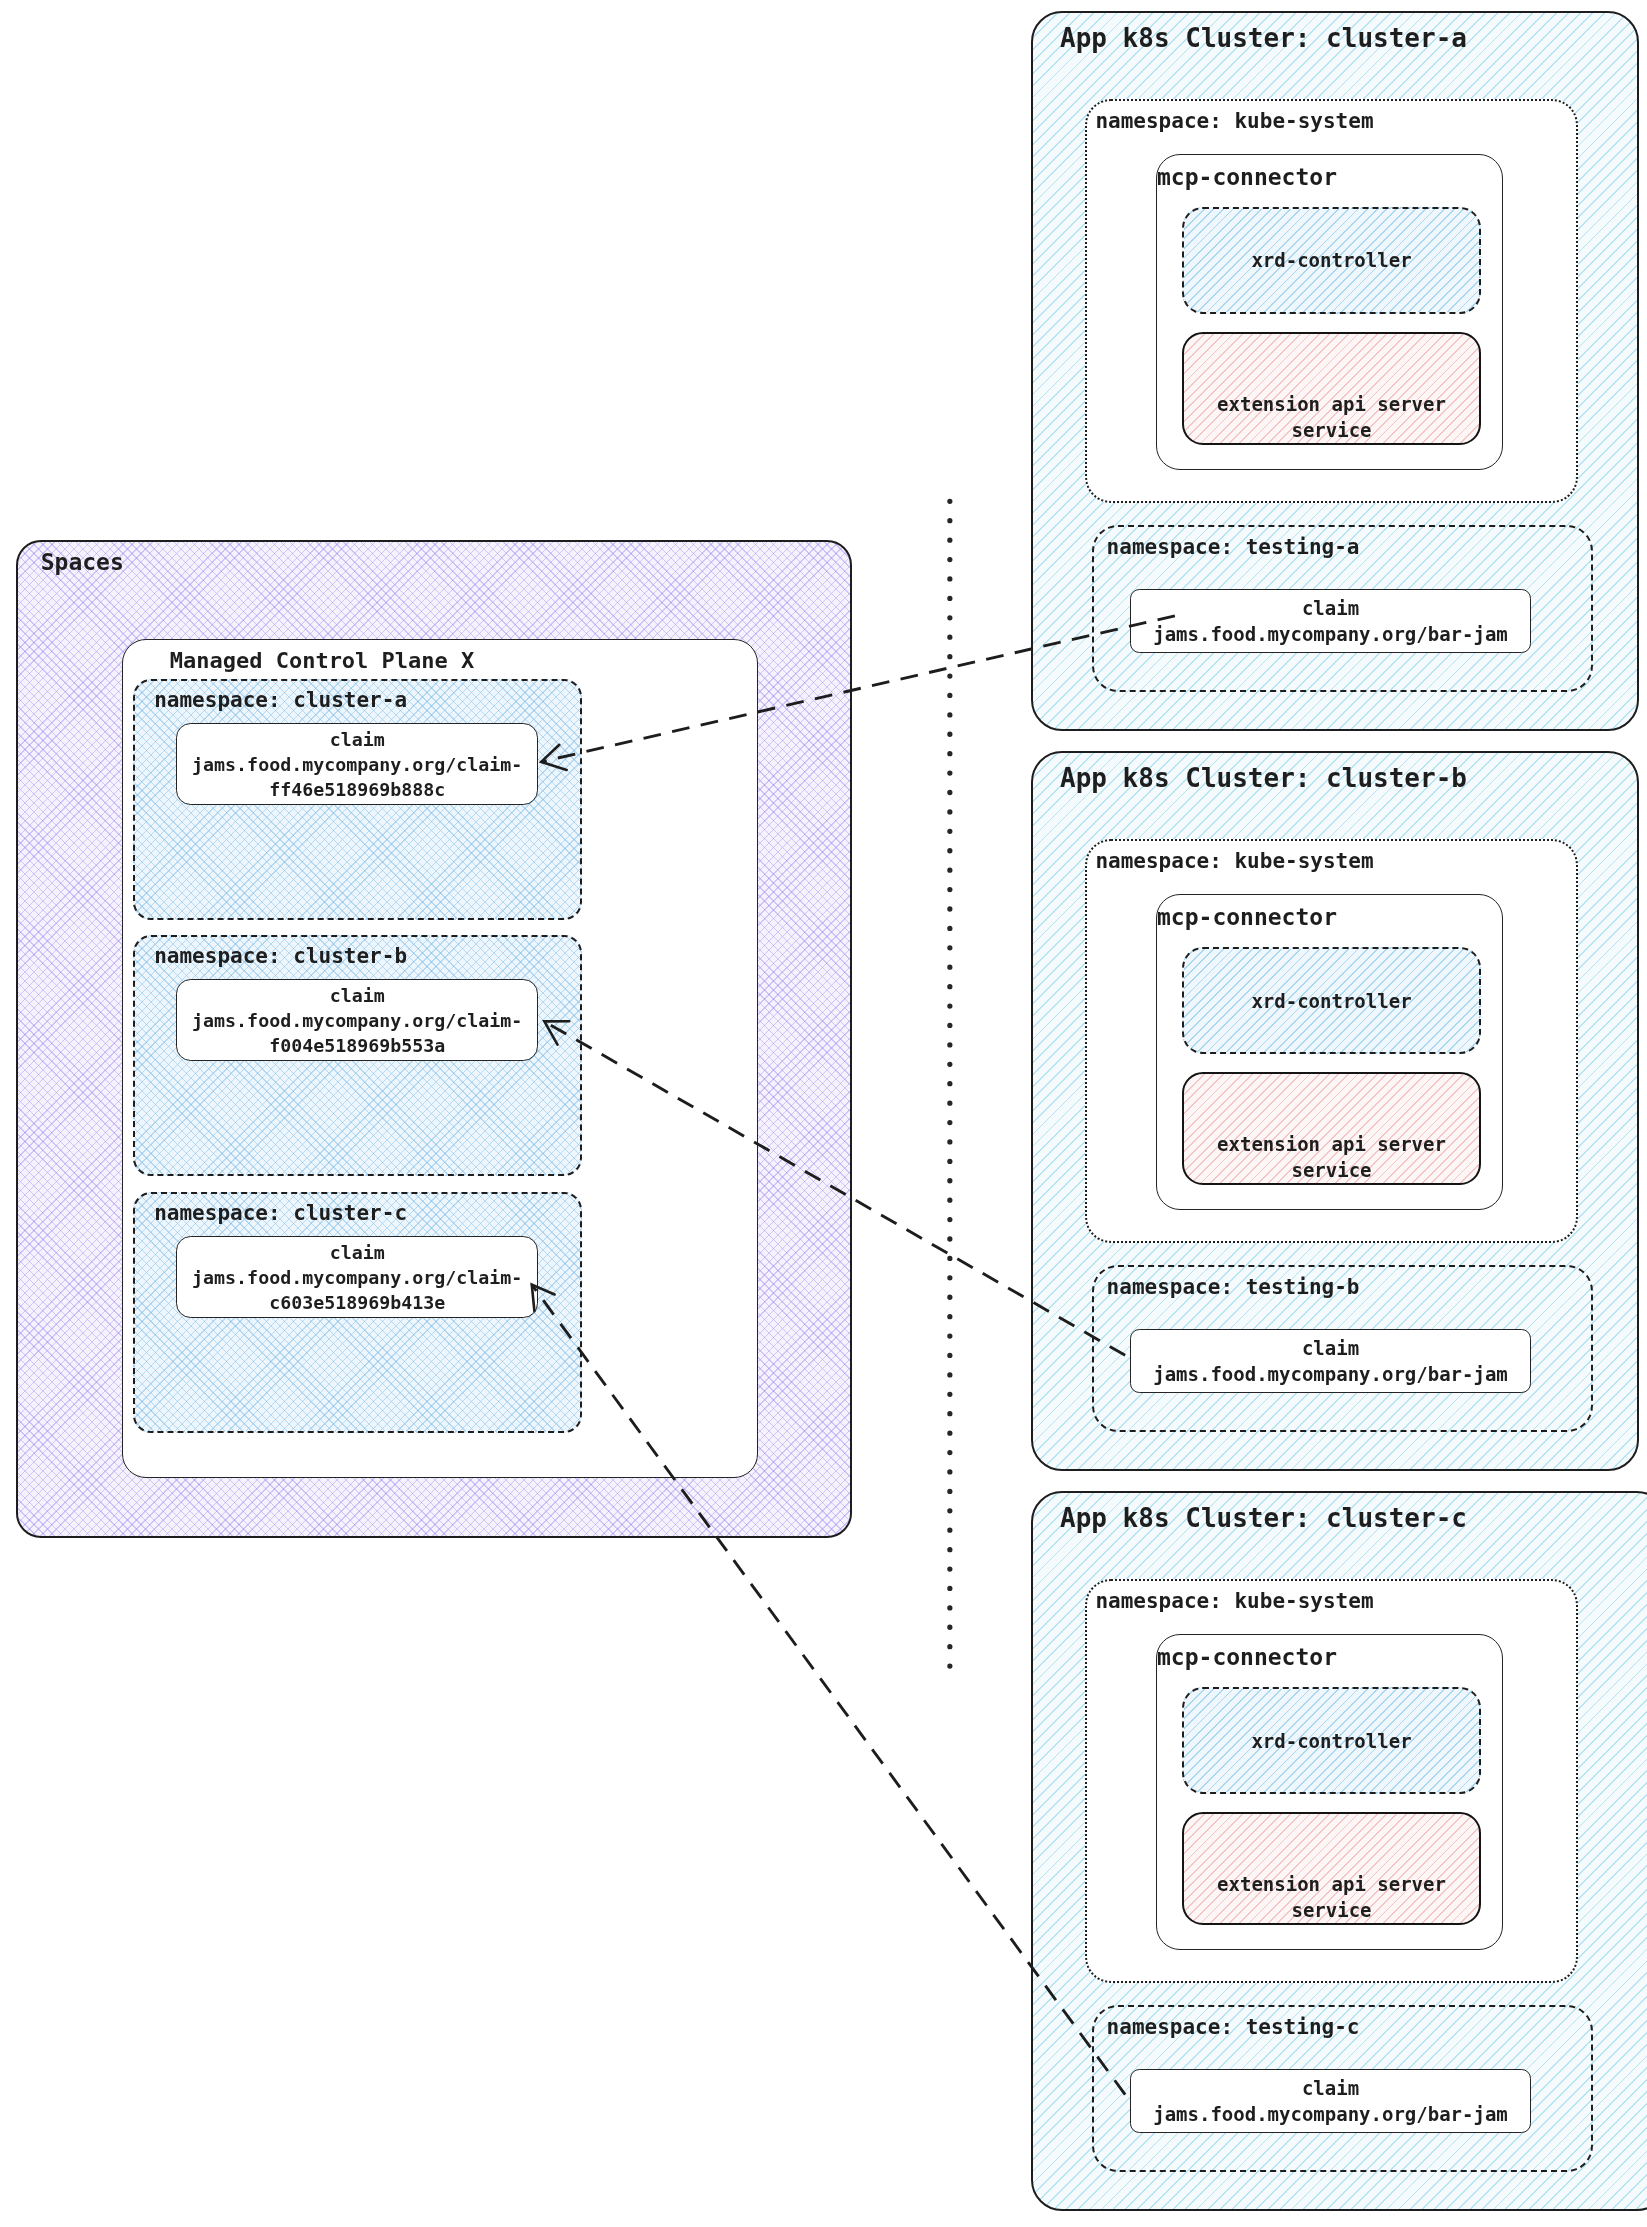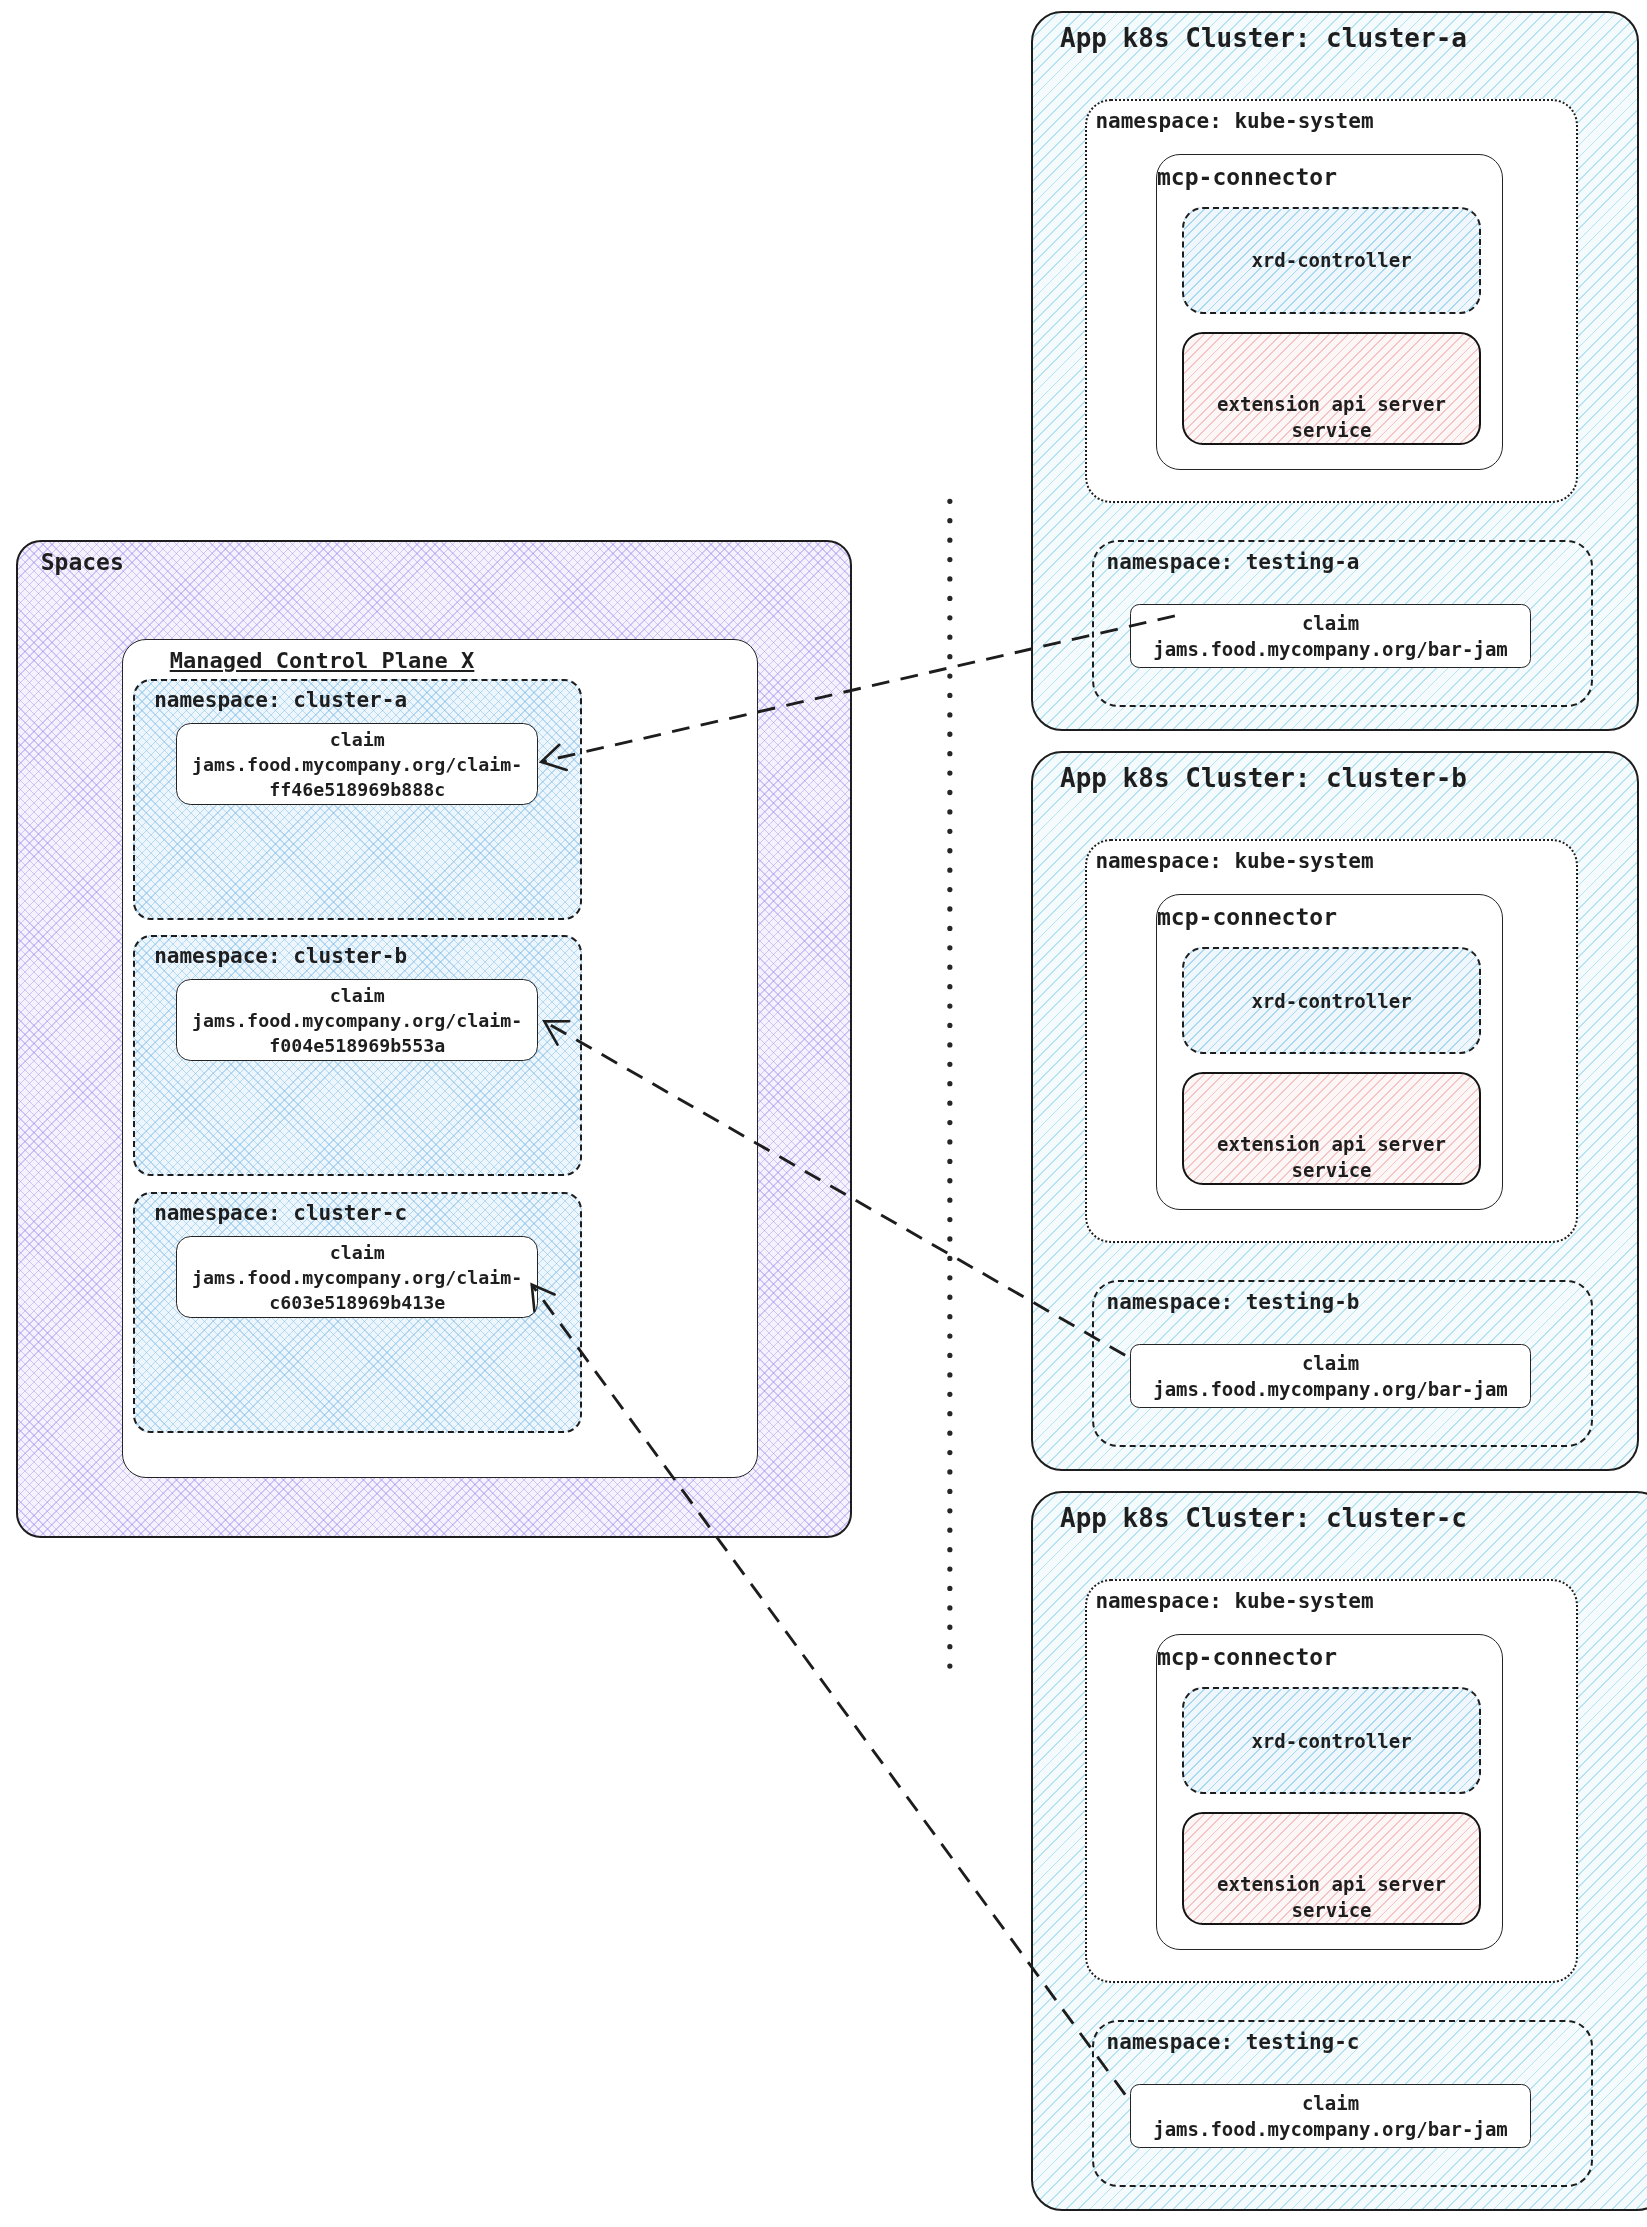--- a/index.html
+++ b/index.html
@@ -37,21 +37,21 @@
   
   .spaces-box{
     position:absolute; left:15.7px; top:540px; width:802px; height:994px;
     border:2.1px solid #1d1d1d; border-radius:25px;padding-left:30px;
   }
   .spaces-label{ position:absolute; left:23px; top:7.3px; font-size:23px; }
   .mcpx-box{
     position:absolute; left:104px; top:97px; width:634px; height:837px;
     background:#ffffff; border:1.6px solid #242424; border-radius:24px;
   }
-  .mcpx-label{ position:absolute; left:47px; top:8.4px; font-size:22px;text-decoration:underline; }
+  .mcpx-label{ position:absolute; left:47px; top:8.4px; font-size:22px; }
   .ns-box{
     position:absolute; left:10.5px; width:445px; height:237px;
     border:2.6px dashed #1d1d1d; border-radius:18px;
   }
   .ns-a{ top:39px; }
   .ns-b{ top:295px; }
   .ns-c{ top:552px; }
   .ns-label{ position:absolute; left:19px; top:7.3px; font-size:21px; white-space:nowrap; }
   .claim-box{
     position:absolute; left:41px; top:42px; width:360px; height:80px;
@@ -83,21 +83,21 @@
     display:flex; align-items:center; justify-content:center;
   }
   .xrd-label{ font-size:19px; }
   .ext-box{
     position:absolute; left:25px; top:177px; width:295px; height:109px;
     border:2.6px solid #141414; border-radius:21px;
     display:flex; flex-direction:column; align-items:center; justify-content:flex-end;
     font-size:19px; line-height:26px; text-align:center;
   }
   .testing-box{
-    position:absolute; left:59px; top:527px; width:497px; height:163px;
+    position:absolute; left:59px; top:512px; width:497px; height:163px;
     border:2.6px dashed #1d1d1d; border-radius:26px;
   }
   .testing-label{ position:absolute; left:12.6px; top:8.4px; font-size:21px; white-space:nowrap; }
   .tclaim-box{
     position:absolute; left:36px; top:62px; width:399px; height:62px;
     background:#ffffff; border:1.6px solid #242424; border-radius:9.4px;
     display:flex; flex-direction:column; align-items:center; justify-content:center;
     font-size:19px; line-height:26px; text-align:center;
   }
 

